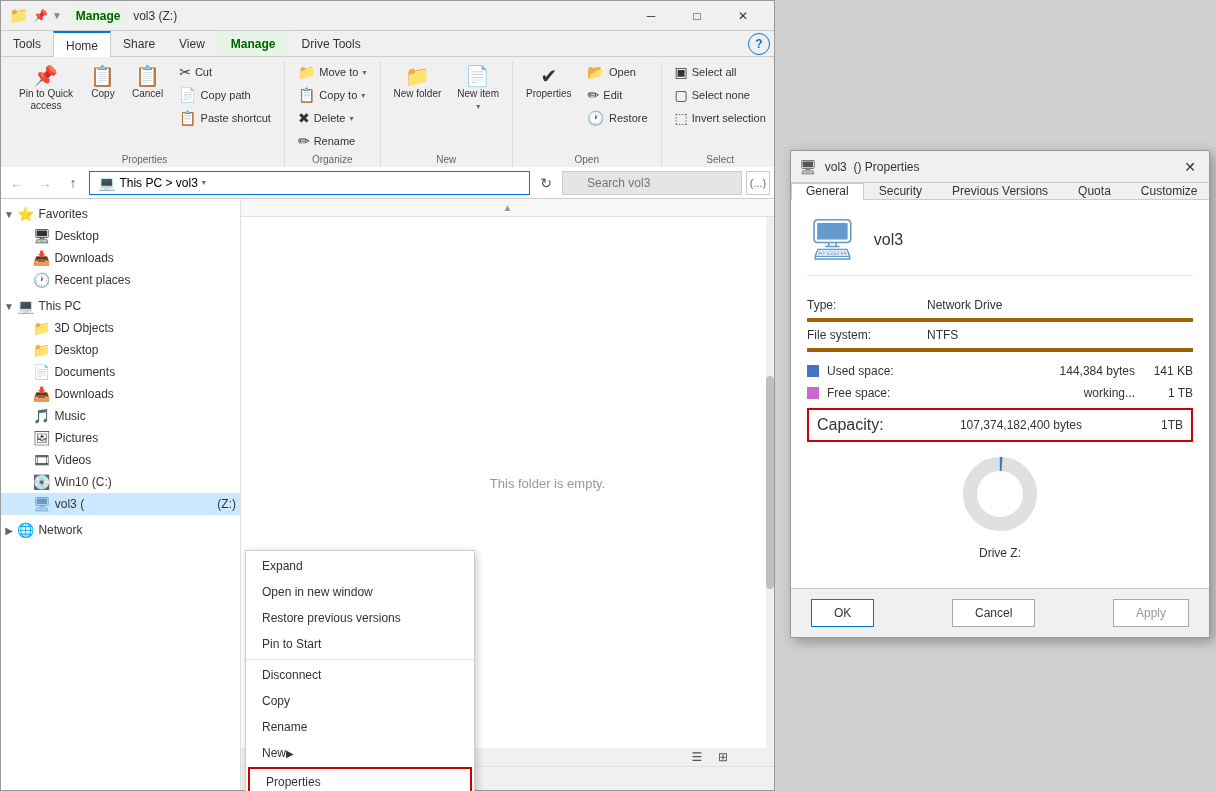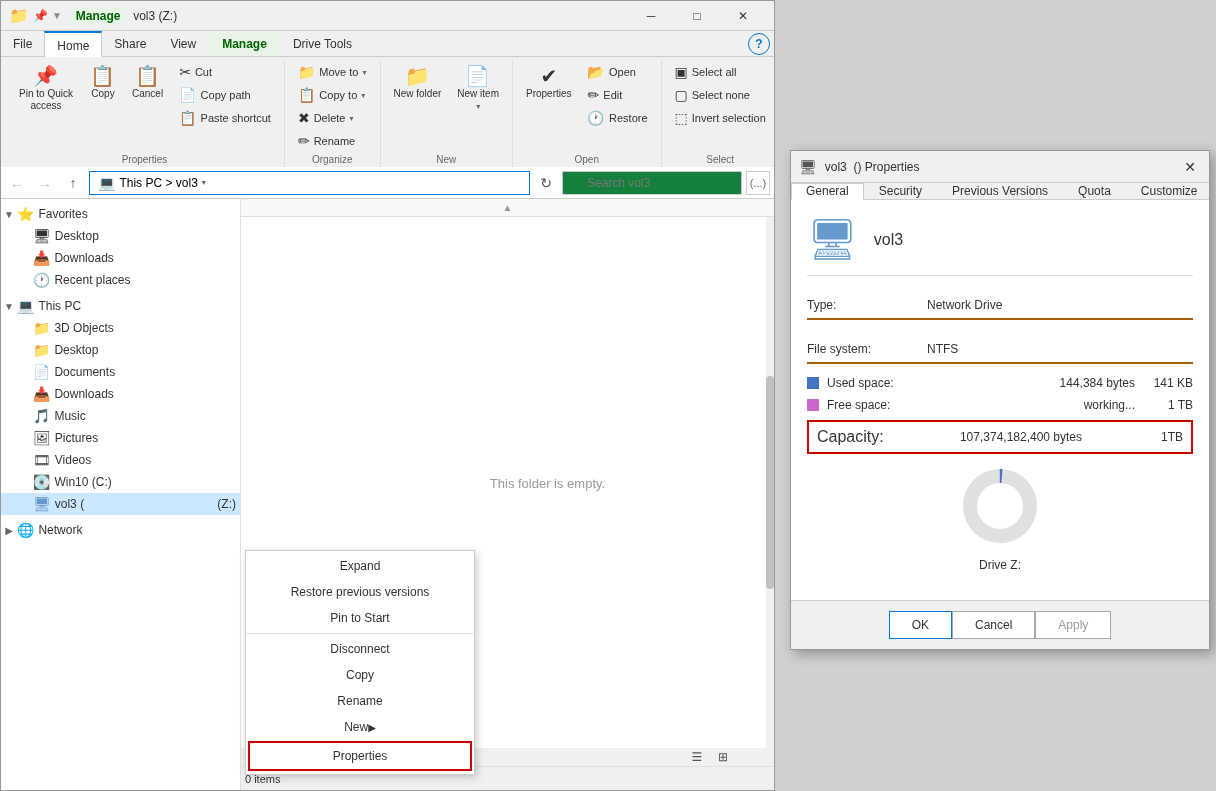--- a/index.html
+++ b/index.html
@@ -61,21 +61,21 @@
       background: #fff;
       border-bottom: 1px solid #ccc;
       gap: 4px;
       flex-shrink: 0;
     }
     .nav-btn { width: 24px; height: 24px; border: 1px solid transparent; background: transparent; cursor: pointer; display: flex; align-items: center; justify-content: center; font-size: 14px; color: #555; border-radius: 2px; }
     .nav-btn.disabled { color: #bbb; cursor: default; }
     .address-path { flex: 1; height: 24px; border: 1px solid #0078d7; padding: 0 8px; font-size: 12px; display: flex; align-items: center; gap: 4px; cursor: pointer; background: #fff; }
     .path-icon { font-size: 14px; }
     .refresh-btn { width: 24px; height: 24px; border: 1px solid transparent; background: transparent; cursor: pointer; display: flex; align-items: center; justify-content: center; font-size: 14px; color: #555; }
-    .search-box { width: 180px; height: 24px; border: 1px solid #ccc; padding: 0 4px 0 24px; font-size: 12px; background: #15803d; position: relative; }
+    .search-box { width: 180px; height: 24px; border: 1px solid #ccc; padding: 0 4px 0 24px; font-size: 12px; background: #e5e5e5; position: relative; }
     .search-wrap { position: relative; display: flex; align-items: center; }
     .search-icon-inner { position: absolute; left: 6px; color: #888; font-size: 12px; pointer-events: none; }
     .search-expand { width: 24px; height: 24px; border: 1px solid #ccc; background: #fff; display: flex; align-items: center; justify-content: center; font-size: 11px; cursor: pointer; color: #666; }
 
     
     .main-area { display: flex; flex: 1; overflow: hidden; }
     
     
     .sidebar { width: 240px; border-right: 1px solid #e0e0e0; overflow-y: auto; padding: 4px 0; flex-shrink: 0; }
     .tree-item { display: flex; align-items: center; padding: 3px 0 3px 0; cursor: pointer; font-size: 12px; color: #333; position: relative; }
@@ -102,21 +102,21 @@
       position: absolute;
       left: 245px;
       top: 550px;
       width: 230px;
       background: #fff;
       border: 1px solid #ccc;
       box-shadow: 2px 2px 8px rgba(0,0,0,0.2);
       z-index: 100;
       padding: 2px 0;
     }
-    .ctx-item { padding: 6px 16px; font-size: 12px; color: #333; cursor: pointer; display: flex; align-items: center; justify-content: center; }
+    .ctx-item { padding: 6px 16px; font-size: 12px; color: #333; cursor: pointer; display: flex; align-items: center; justify-content: flex-start; }
     .ctx-item.highlighted { background: #d0e8f8; border: 1px solid #0078d7; margin: 1px 0; }
     .ctx-separator { height: 1px; background: #e0e0e0; margin: 2px 0; }
     .ctx-arrow { color: #333; font-size: 10px; }
 
     
     .properties-dialog {
       position: absolute;
       top: 150px;
       left: 790px;
       width: 420px;
@@ -137,35 +137,35 @@
     }
     .dialog-title-icon { font-size: 14px; margin-right: 8px; color: #555; }
     .dialog-title-text { flex: 1; font-size: 12px; font-weight: 500; color: #333; }
     .dialog-close { width: 22px; height: 22px; border: none; background: transparent; cursor: pointer; display: flex; align-items: center; justify-content: center; font-size: 14px; color: #333; }
     .dialog-tabs { display: flex; background: #f0f0f0; border-bottom: 1px solid #ccc; }
     .dialog-tab { padding: 0 14px; font-size: 12px; cursor: pointer; border: 1px solid transparent; color: #333; white-space: nowrap; }
     .dialog-tab.active { background: #fff; border-color: #ccc; border-bottom-color: #fff; margin-bottom: -1px; }
     .dialog-body { background: #fff; padding: 16px; flex: 1; }
     .dialog-drive-header { display: flex; align-items: center; gap: 16px; margin-bottom: 16px; padding-bottom: 12px; border-bottom: 1px solid #e0e0e0; }
     .drive-name { font-size: 16px; font-weight: 400; color: #333; }
-    .dialog-row { display: flex; align-items: flex-start; padding: 6px 0; border-bottom: 2px solid #a16207; margin-top: 16px; }
+    .dialog-row { display: flex; align-items: flex-start; padding: 6px 0; border-bottom: 4px solid #a16207; }
     .dialog-label { width: 120px; font-size: 12px; color: #333; flex-shrink: 0; }
     .dialog-value { font-size: 12px; color: #333; }
     .space-row { display: flex; align-items: center; padding: 4px 0; }
     .space-color { width: 12px; height: 12px; margin-right: 8px; flex-shrink: 0; }
     .space-label { width: 100px; font-size: 12px; color: #333; }
     .space-bytes { flex: 1; font-size: 12px; color: #333; text-align: right; padding-right: 8px; }
     .space-human { width: 50px; font-size: 12px; color: #333; text-align: right; }
     .capacity-row { display: flex; align-items: center; padding: 6px 8px; border: 2px solid #cc0000; margin: 4px 0; background: #fff; }
     .capacity-label { width: 100px; font-size: 16px; color: #333; flex-shrink: 0; }
     .capacity-bytes { flex: 1; font-size: 12px; color: #333; text-align: center; padding-right: 8px; }
     .capacity-human { width: 50px; font-size: 12px; color: #333; text-align: right; }
     .donut-container { display: flex; flex-direction: column; align-items: center; margin: 12px 0; }
     .donut-label { font-size: 12px; color: #333; margin-top: 12px; }
-    .dialog-footer { display: flex; justify-content: center; gap: 0; padding: 10px 20px; background: #f0f0f0; border-top: 1px solid #ccc; }
+    .dialog-footer { display: flex; justify-content: space-between; gap: 0; padding: 10px 20px; background: #f0f0f0; border-top: 1px solid #ccc; }
     .dialog-btn { padding: 6px 22px; font-size: 12px; cursor: pointer; border: 1px solid #aaa; background: #fff; color: #333; }
     .dialog-btn.default { border-color: #0078d7; }
 
     
     .scroll-visual { position: absolute; right: 0; top: 0; width: 8px; height: 100%; background: #f0f0f0; }
     .scroll-thumb { position: absolute; top: 30%; width: 8px; height: 40%; background: #c0c0c0; border-radius: 4px; }
   </style>
 </head>
 <body>
 
@@ -183,21 +183,21 @@
     </div>
     <div class="title-controls">
       <button class="title-btn">─</button>
       <button class="title-btn">□</button>
       <button class="title-btn close">✕</button>
     </div>
   </div>
 
   <div class="ribbon">
     <div class="ribbon-tabs">
-      <button class="ribbon-tab">File</button>
+      <button class="ribbon-tab">Tools</button>
       <button class="ribbon-tab active">Home</button>
       <button class="ribbon-tab">Share</button>
       <button class="ribbon-tab">View</button>
       <button class="ribbon-tab manage-tab">Manage</button>
       <button class="ribbon-tab">Drive Tools</button>
       <div class="ribbon-help">
         <button class="help-btn">?</button>
       </div>
     </div>
     <div class="ribbon-content">
@@ -455,20 +455,23 @@
       </div>
     </div>
   </div>
 </div>
 
 <div class="context-menu">
   <div class="ctx-item">
     <span>Expand</span>
   </div>
   <div class="ctx-item">
+    <span>Open in new window</span>
+  </div>
+  <div class="ctx-item">
     <span>Restore previous versions</span>
   </div>
   <div class="ctx-item">
     <span>Pin to Start</span>
   </div>
   <div class="ctx-separator"></div>
   <div class="ctx-item">
     <span>Disconnect</span>
   </div>
   <div class="ctx-item">

